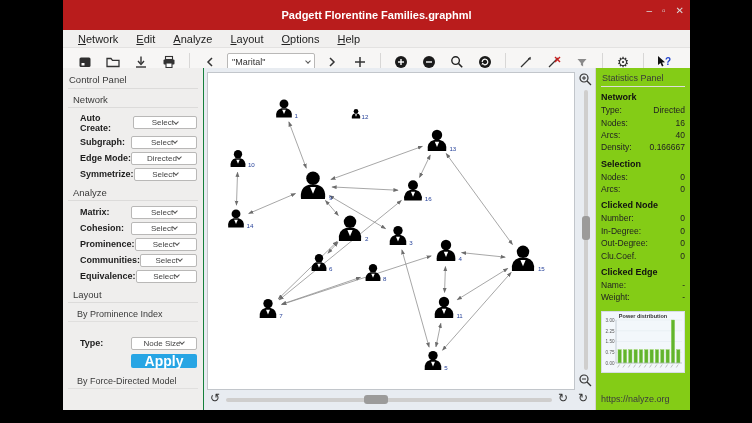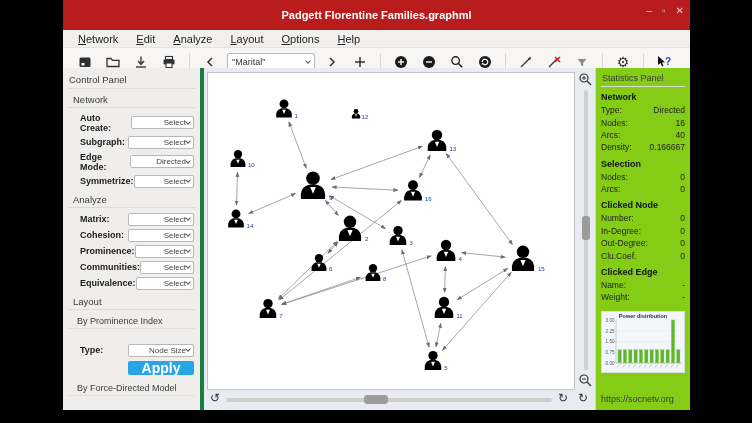--- a/index.html
+++ b/index.html
@@ -20,32 +20,32 @@
   
   .toolbar { height:28px; background:#f7f6f5; border-bottom:1px solid #d9d8d7; display:flex; align-items:center; padding-left:8px; }
   .tbtn { width:24px; height:22px; display:flex; align-items:center; justify-content:center; margin:0 2px; border-radius:2px; }
   .tsep { width:1px; height:18px; background:#d8d7d6; margin:0 6px; }
   .glyph { font-size:14px; color:#333; }
   .combo { width:88px; height:18px; background:#fff; border:1px solid #b9b8b7; border-radius:2px; display:flex; align-items:center; font-size:9px; color:#333; padding:0 4px; justify-content:space-between; margin:0 3px; }
   .chev { width:4px; height:4px; border-right:1px solid #555; border-bottom:1px solid #555; transform:rotate(45deg); margin-top:-2px; flex:none; }
 
   
   .main { position:absolute; left:0; top:68px; width:627px; height:342px; }
-  .control-panel { position:absolute; left:0; top:0; width:141px; height:342px; background:#efeeed; border-right:4px solid #15803d; padding:4px 5px; overflow:hidden; }
+  .control-panel { position:absolute; left:0; top:0; width:141px; height:342px; background:#efeeed; border-right:1px solid #15803d; padding:4px 5px; overflow:hidden; }
   .graph-area { position:absolute; left:141px; top:0; width:391px; height:342px; background:#e8ecf1; }
   .stats-panel { position:absolute; left:532px; top:0; width:95px; height:342px; background:#84cc16; border-left:1px solid #d4d3d2; padding:3px 5px; }
 
   
   .cp-title { font-size:9.5px; color:#3a3a3a; padding:2px 1px 3px 1px; border-bottom:1px solid #dcdbda; margin-bottom:2px; }
   .cp-group { margin-bottom:2px; }
   .cp-group-title { font-size:9.5px; color:#3a3a3a; padding:3px 1px 2px 5px; border-bottom:1px solid #dcdbda; margin-bottom:3px; }
   .cp-sub-title { font-size:9px; color:#3a3a3a; padding:3px 1px 2px 9px; border-bottom:1px solid #e0dfde; margin-bottom:13px; }
   .cp-row { display:flex; align-items:center; justify-content:space-between; padding:1.5px 1px 1.5px 12px; }
   .cp-label { font-size:9px; font-weight:bold; color:#1c1c1c; }
-  .cp-select { width:66px; height:13px; background:#fff; border:1px solid #b9b8b7; border-radius:2px; display:flex; align-items:center; justify-content:flex-end; font-size:8px; color:#444; padding:0 3px; }
+  .cp-select { width:66px; height:13px; background:#fff; border:1px solid #b9b8b7; border-radius:2px; display:flex; align-items:center; justify-content:center; font-size:8px; color:#444; padding:0 3px; }
   .cp-apply { margin:3px 1px 5px auto; width:66px; height:14px; background:#27a5e4; color:#fff; font-size:14px; font-weight:bold; display:flex; align-items:center; justify-content:center; border-radius:2px; }
   .cp-apply-wrap { display:flex; }
 
   
   .canvas { position:absolute; left:3px; top:4px; width:368px; height:318px; background:#fff; border:1px solid #c2c6cb; }
   .vzoom { position:absolute; left:372px; top:0; width:18px; height:322px; }
   .vtrack { position:absolute; left:8px; top:22px; width:4px; height:280px; background:#cfcecd; border-radius:2px; }
   .vhandle { position:absolute; left:6px; top:148px; width:8px; height:24px; background:#9c9b9a; border-radius:3px; }
   .mag { position:absolute; left:2px; width:15px; height:15px; }
   .hrow { position:absolute; left:0; top:320px; width:391px; height:22px; }
@@ -523,17 +523,17 @@
           <line x1="61.266666666666666" y1="53.5" x2="59.266666666666666" y2="56.5" stroke="#888" stroke-width="0.5"></line>
           <rect x="65" y="38.67" width="3.3066666666666666" height="13.33" fill="#62b42d" stroke="#8ccf52" stroke-width="0.4"></rect>
           <line x1="66.6" y1="53.5" x2="64.6" y2="56.5" stroke="#888" stroke-width="0.5"></line>
           <rect x="70.33333333333333" y="9" width="3.3066666666666666" height="43" fill="#62b42d" stroke="#8ccf52" stroke-width="0.4"></rect>
           <line x1="71.93333333333332" y1="53.5" x2="69.93333333333332" y2="56.5" stroke="#888" stroke-width="0.5"></line>
           <rect x="75.66666666666666" y="38.67" width="3.3066666666666666" height="13.33" fill="#62b42d" stroke="#8ccf52" stroke-width="0.4"></rect>
           <line x1="77.26666666666665" y1="53.5" x2="75.26666666666665" y2="56.5" stroke="#888" stroke-width="0.5"></line>
           <line x1="15" y1="52" x2="81" y2="52" stroke="#aab3bc" stroke-width="0.6"></line>
           <line x1="15" y1="9" x2="15" y2="52" stroke="#aab3bc" stroke-width="0.6"></line>
         </svg>
-      <span class="sp-link">https://socnetv.org</span>
+      <span class="sp-link">https://nalyze.org</span>
     </div>
 
   </div>
 </div>
 
 </body></html>

